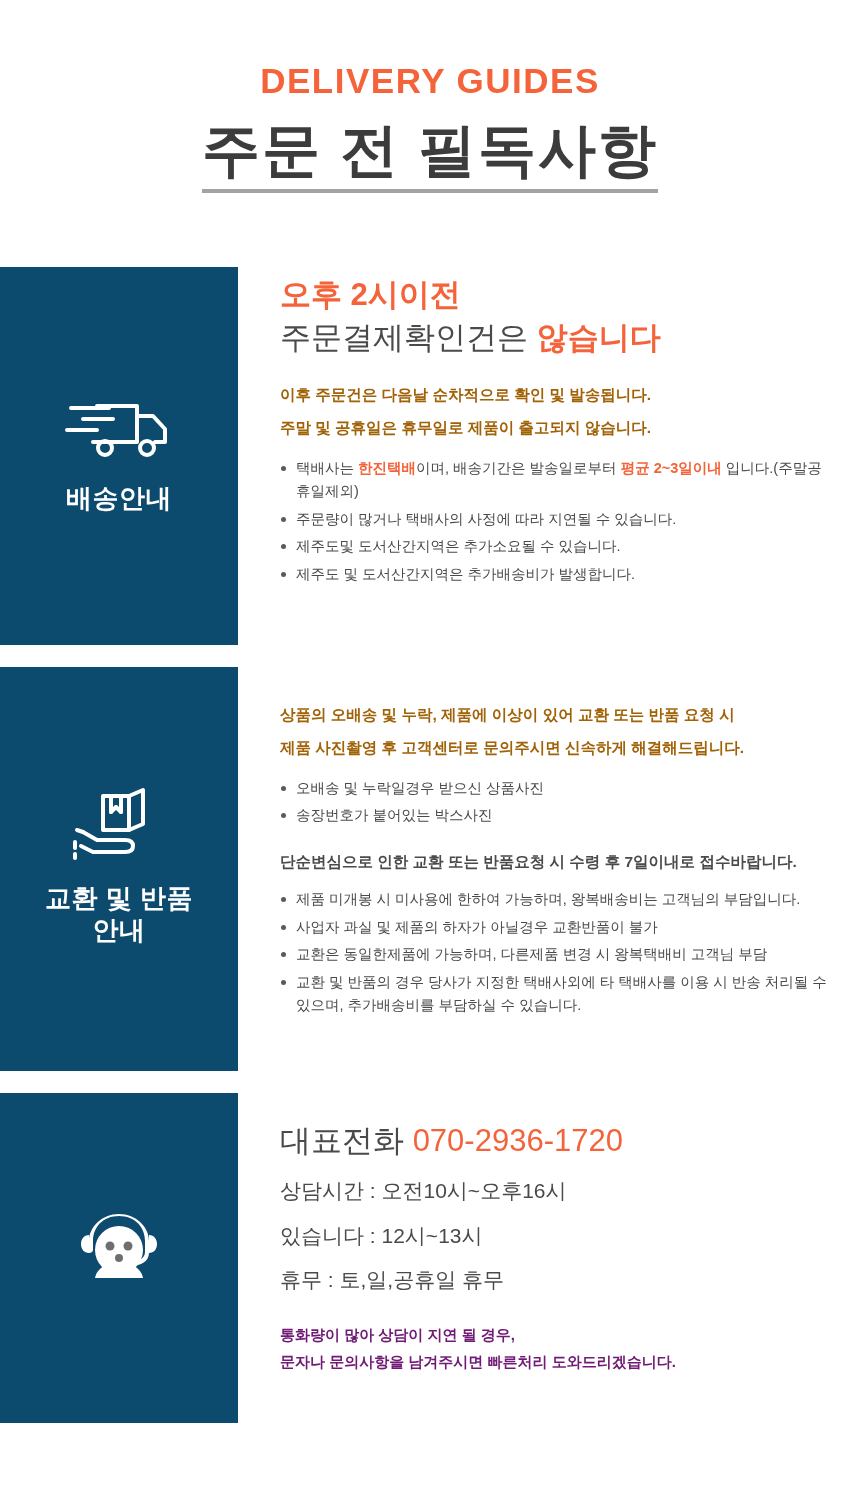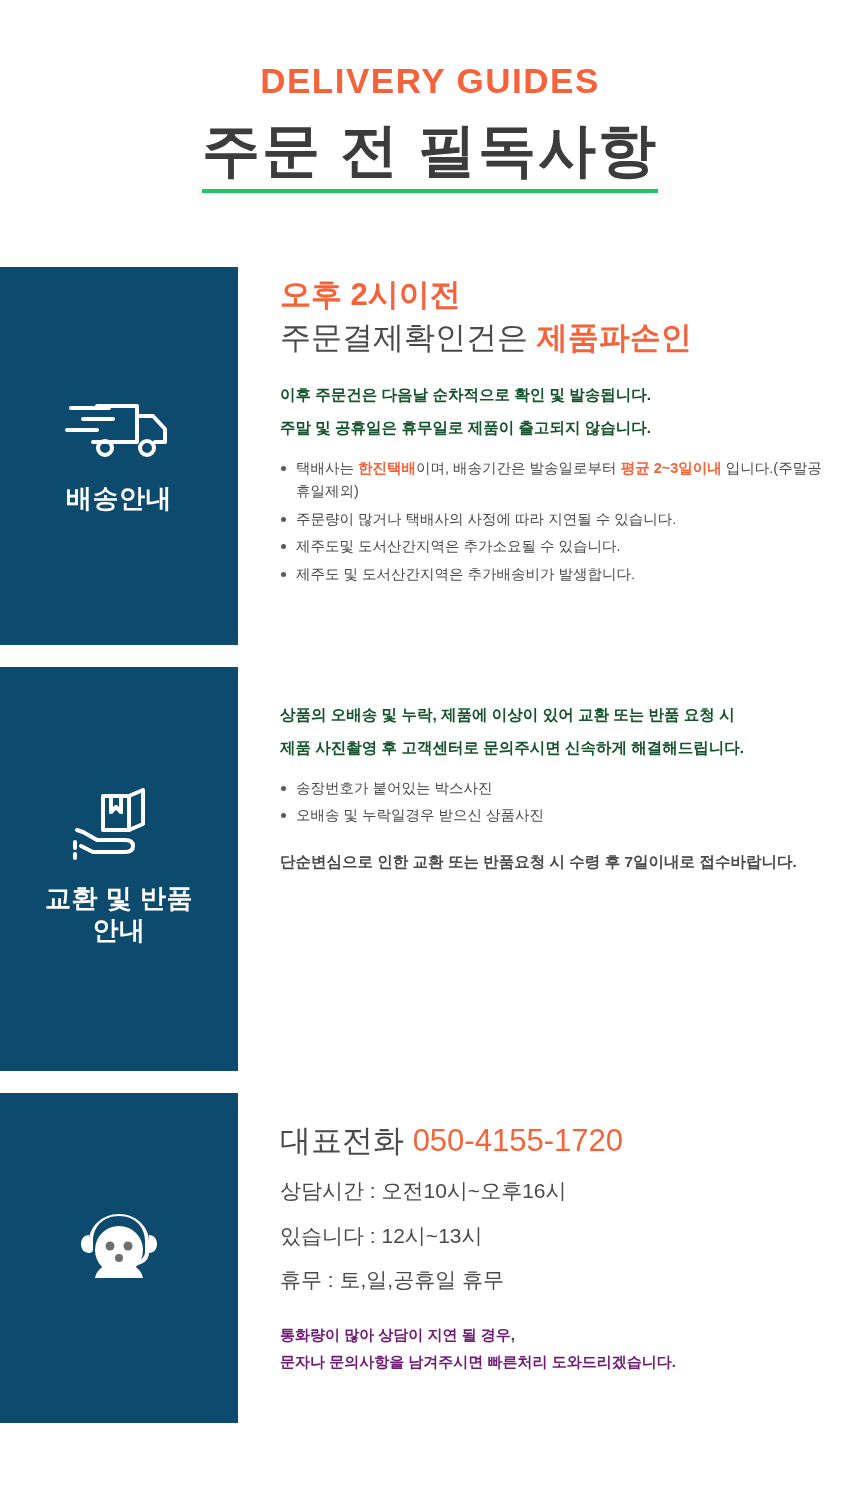--- a/index.html
+++ b/index.html
@@ -34,21 +34,21 @@
     color: #f4633a;
     line-height: 1.1;
   }
   .header-title {
     margin-top: 16px;
     font-size: 58px;
     font-weight: bold;
     color: #3c3c3c;
     letter-spacing: 2px;
     display: inline-block;
-    border-bottom: 4px solid #22c55e;
+    border-bottom: 4px solid #a3a3a3;
     padding-bottom: 6px;
     line-height: 1.15;
   }
 
   
   .section {
     display: flex;
     align-items: stretch;
     margin-bottom: 22px;
   }
@@ -100,21 +100,21 @@
     margin-top: 2px;
   }
   .big-line .accent {
     color: #f4633a;
     font-weight: bold;
   }
 
   .para {
     font-size: 15.5px;
     font-weight: bold;
-    color: #14532d;
+    color: #a16207;
     line-height: 1.85;
     margin-top: 22px;
   }
   .para-tight {
     margin-top: 4px;
   }
 
   ul.bullets {
     list-style: none;
     margin: 14px 0 0 0;
@@ -202,21 +202,21 @@
           <circle cx="42" cy="56" r="7" fill="none" stroke="#ffffff" stroke-width="4"></circle>
           <circle cx="84" cy="56" r="7" fill="none" stroke="#ffffff" stroke-width="4"></circle>
         </svg>
       </div>
       <div class="label-text">배송안내</div>
     </div>
 
     <div class="sec-body">
       <div class="big-orange">오후 2시이전</div>
       <div class="big-line">
-        <span>주문결제확인건은 </span><span class="accent">제품파손인</span>
+        <span>주문결제확인건은 </span><span class="accent">않습니다</span>
       </div>
 
       <div class="para">이후 주문건은 다음날 순차적으로 확인 및 발송됩니다.</div>
       <div class="para para-tight">주말 및 공휴일은 휴무일로 제품이 출고되지 않습니다.</div>
 
       <ul class="bullets">
         <li>
           <span>택배사는 </span><span class="hl">한진택배</span><span>이며, 배송기간은 발송일로부터 </span><span class="hl">평균 2~3일이내</span><span> 입니다.(주말공휴일제외)</span>
         </li>
         <li>주문량이 많거나 택배사의 사정에 따라 지연될 수 있습니다.</li>
@@ -248,26 +248,32 @@
         <span>교환 및 반품</span><br>
         <span>안내</span>
       </div>
     </div>
 
     <div class="sec-body" style="padding-top:34px;">
       <div class="para" style="margin-top:0;">상품의 오배송 및 누락, 제품에 이상이 있어 교환 또는 반품 요청 시</div>
       <div class="para para-tight">제품 사진촬영 후 고객센터로 문의주시면 신속하게 해결해드립니다.</div>
 
       <ul class="bullets">
+        <li>오배송 및 누락일경우 받으신 상품사진</li>
         <li>송장번호가 붙어있는 박스사진</li>
-        <li>오배송 및 누락일경우 받으신 상품사진</li>
       </ul>
 
       <div class="strong-note">단순변심으로 인한 교환 또는 반품요청 시 수령 후 7일이내로 접수바랍니다.</div>
 
+      <ul class="bullets">
+        <li>제품 미개봉 시 미사용에 한하여 가능하며, 왕복배송비는 고객님의 부담입니다.</li>
+        <li>사업자 과실 및 제품의 하자가 아닐경우 교환반품이 불가</li>
+        <li>교환은 동일한제품에 가능하며, 다른제품 변경 시 왕복택배비 고객님 부담</li>
+        <li>교환 및 반품의 경우 당사가 지정한 택배사외에 타 택배사를 이용 시 반송 처리될 수 있으며, 추가배송비를 부담하실 수 있습니다.</li>
+      </ul>
     </div>
   </div>
 
   <div class="section section-cs">
     <div class="sec-label">
       <div class="icon">
         <svg width="96" height="76" viewBox="0 0 96 76">
           <g fill="#ffffff">
             <path d="M48 8 C32 8 22 19 22 33 L22 42 C22 44 20 45 18 45 C13 45 10 41 10 36 C10 31 13 27 18 27 L18 33 C18 19 31 6 48 6 C65 6 78 19 78 33 L78 27 C83 27 86 31 86 36 C86 41 83 45 78 45 C78 53 70 58 60 58 L60 54 C68 54 74 50 74 44 L74 33 C74 19 64 8 48 8 Z"></path>
             <circle cx="48" cy="42" r="24"></circle>
@@ -275,21 +281,21 @@
           </g>
           <circle cx="39" cy="38" r="4.5" fill="#6e6e6e"></circle>
           <circle cx="57" cy="38" r="4.5" fill="#6e6e6e"></circle>
           <circle cx="48" cy="50" r="4" fill="#6e6e6e"></circle>
         </svg>
       </div>
     </div>
 
     <div class="sec-body" style="padding-top:26px;">
       <div class="cs-title">
-        <span>대표전화 </span><span class="phone">050-4155-1720</span>
+        <span>대표전화 </span><span class="phone">070-2936-1720</span>
       </div>
       <div class="cs-line">상담시간 : 오전10시~오후16시</div>
       <div class="cs-line">있습니다 : 12시~13시</div>
       <div class="cs-line">휴무 : 토,일,공휴일 휴무</div>
 
       <div class="cs-foot">통화량이 많아 상담이 지연 될 경우,</div>
       <div class="cs-foot" style="margin-top:0;">문자나 문의사항을 남겨주시면 빠른처리 도와드리겠습니다.</div>
     </div>
   </div>
 

